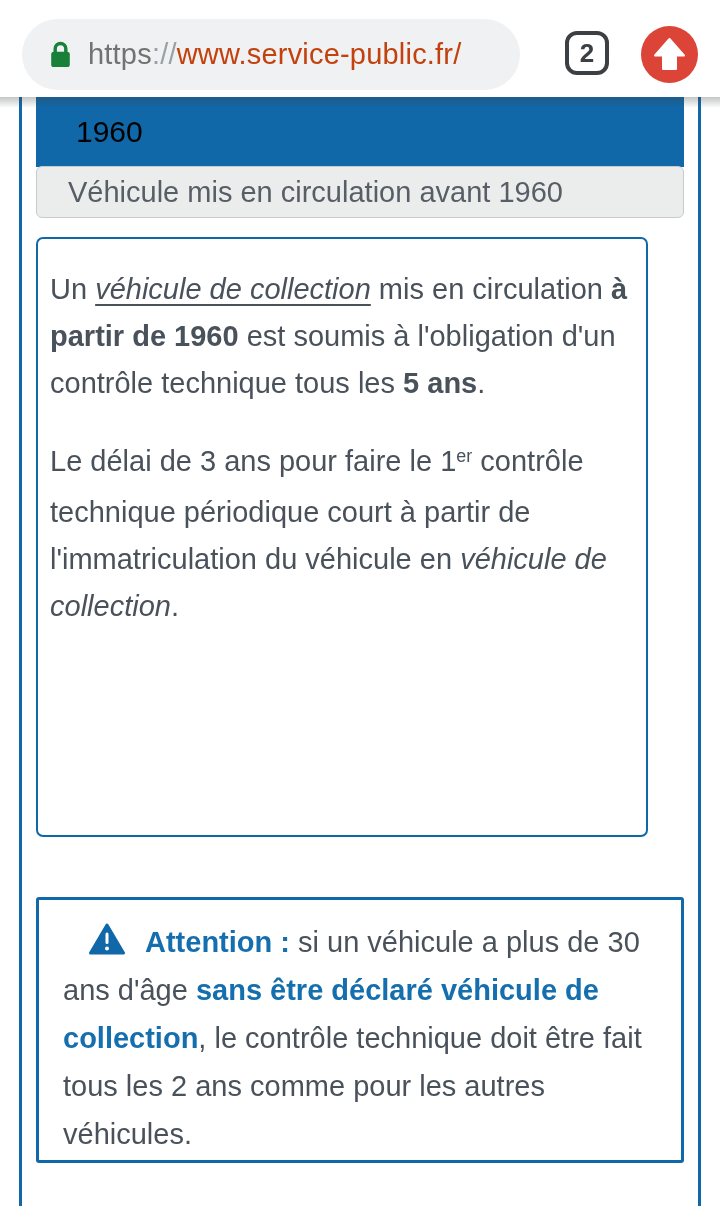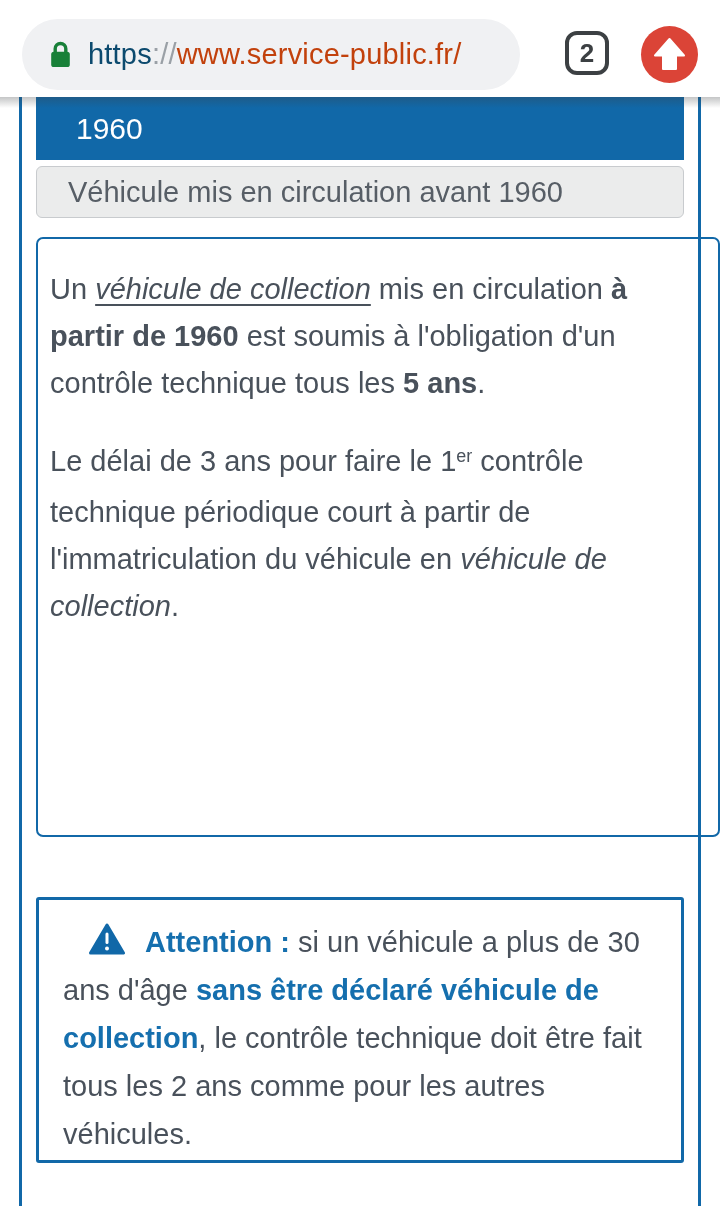--- a/index.html
+++ b/index.html
@@ -13,39 +13,39 @@
     font-family:"Liberation Sans",sans-serif;
   }
   
   #browser-bar{position:absolute;top:0;left:0;width:720px;height:97px;background:#fff;z-index:10;}
   #header-shadow{position:absolute;top:97px;left:0;width:720px;height:11px;z-index:9;pointer-events:none;
     background:linear-gradient(rgba(60,64,67,.30),rgba(60,64,67,0));}
   .pill{position:absolute;left:22px;top:19px;width:498px;height:71px;border-radius:36px;background:#F0F1F3;
     display:flex;align-items:center;padding:0 16px;box-sizing:border-box;overflow:hidden;}
   .lock{flex:0 0 auto;margin:0 15px 0 10px;display:block;}
   .url{font-size:29px;white-space:nowrap;letter-spacing:.2px;}
-  .u-green{color:#0c4a6e;}
+  .u-green{color:#737373;}
   .u-sep{color:#9AA0A6;}
   .u-dark{color:#c2410c;}
   .tabcount{position:absolute;left:565px;top:31px;width:44px;height:44px;box-sizing:border-box;
     border:4px solid #3C4043;border-radius:12px;display:flex;align-items:center;justify-content:center;
     font-size:26px;font-weight:700;color:#3C4043;}
   .update{position:absolute;left:641px;top:26px;width:57px;height:57px;border-radius:50%;background:#DB4437;
     display:flex;align-items:center;justify-content:center;}
   
   #page-frame{position:absolute;left:19px;top:97px;width:682px;height:1109px;box-sizing:border-box;
     border-left:3px solid var(--blue);border-right:3px solid var(--blue);}
   
-  #tab-active{position:absolute;left:36px;top:97px;width:648px;height:63px;background:var(--blue);
-    color:#ffffff;display:flex;align-items:center;padding-left:40px;box-sizing:border-box;font-size:30px;}
+  #tab-active{position:absolute;left:36px;top:97px;width:648px;height:70px;background:var(--blue);
+    color:#000000;display:flex;align-items:center;padding-left:40px;box-sizing:border-box;font-size:30px;}
   #tab-inactive{position:absolute;left:36px;top:166px;width:648px;height:52px;background:#EBECEC;
     border:1px solid #C8CBCE;border-radius:6px;color:#575E66;display:flex;align-items:center;
     padding-left:31px;box-sizing:border-box;font-size:29px;}
   
-  #content-panel{position:absolute;left:36px;top:237px;width:684px;height:600px;box-sizing:border-box;
+  #content-panel{position:absolute;left:36px;top:237px;width:612px;height:600px;box-sizing:border-box;
     border:2px solid var(--blue);border-radius:7px;padding:27px 16px 0 12px;color:var(--text);}
   #content-panel p{margin:0 0 31px 0;font-size:29px;line-height:47px;}
   .b{font-weight:700;}
   .i{font-style:italic;}
   .lnk{font-style:italic;text-decoration:underline;text-decoration-thickness:2px;text-underline-offset:5px;}
   .sup{font-size:0.62em;position:relative;top:-0.52em;}
   
   #warning-box{position:absolute;left:36px;top:897px;width:648px;height:266px;box-sizing:border-box;
     border:3px solid var(--blue);border-radius:3px;padding:10px 14px 0 16px;color:var(--text);}
   #warning-box p{margin:8px;font-size:29px;line-height:48px;text-indent:13px;}

